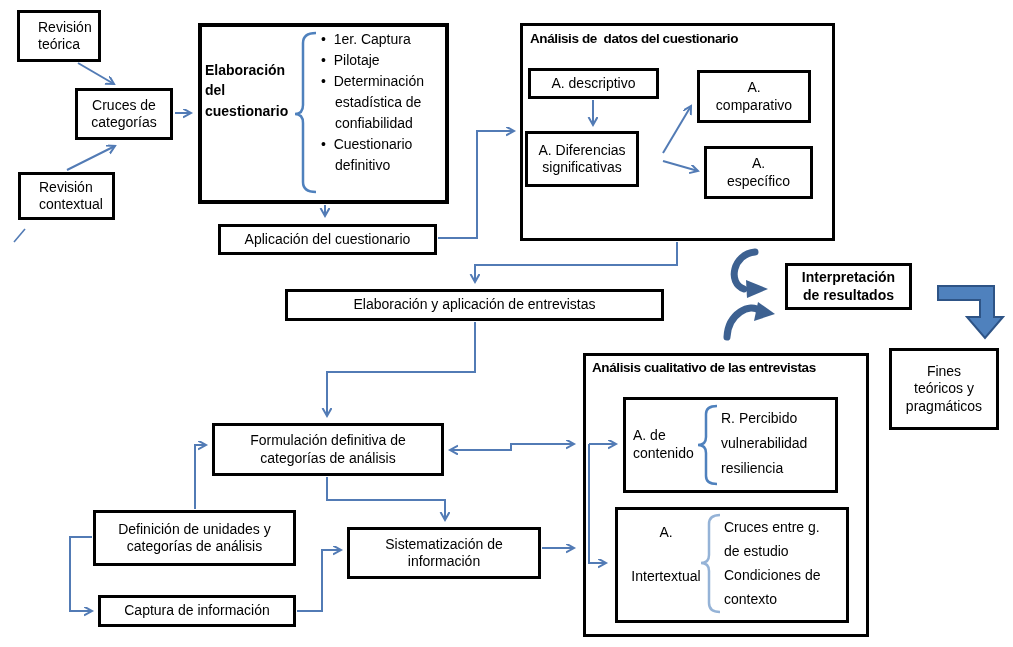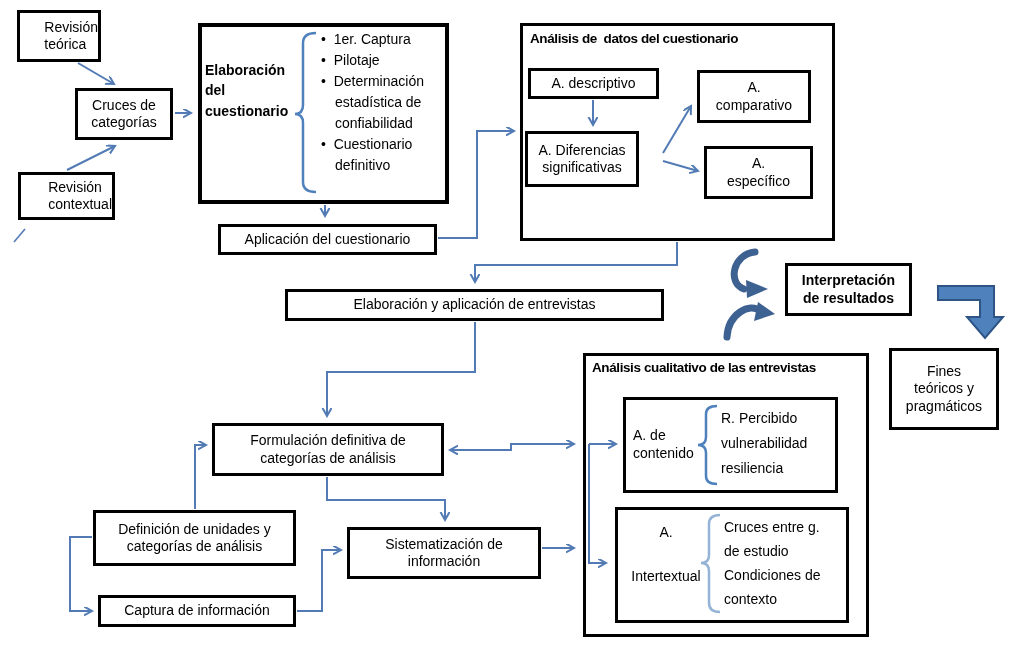--- a/index.html
+++ b/index.html
@@ -10,21 +10,21 @@
   }
   .box{
     position:absolute;border:3px solid #000;background:#fff;box-sizing:border-box;
     display:flex;align-items:center;justify-content:center;z-index:2;
   }
   .thick{border-width:4px;}
   .container-box{z-index:1;}
   .t{white-space:pre-wrap;text-align:center;display:block;}
   .tl{text-align:left;}
   .bold{font-weight:bold;}
-  .leftpad{justify-content:flex-end;padding-left:3px;}
+  .leftpad{justify-content:flex-start;padding-left:18px;}
   .ctitle{
     position:absolute;font-weight:bold;white-space:pre;z-index:3;
     font-size:13.5px;letter-spacing:-0.4px;background:transparent;
   }
   .floating-label{position:absolute;z-index:3;white-space:pre-wrap;}
   .bullets{
     position:absolute;z-index:3;margin:0;padding:0;list-style:none;
     line-height:21px;
   }
   .bullets li{white-space:pre-wrap;padding-left:14px;text-indent:-14px;}
@@ -89,21 +89,21 @@
   </div>
   <div class="box" style="left:704px;top:146px;width:109px;height:53px;">
     <span class="t">A.
 específico</span>
   </div>
 
   <div class="box" style="left:285px;top:289px;width:379px;height:32px;">
     <span class="t">Elaboración y aplicación de entrevistas</span>
   </div>
 
-  <div class="box" style="left:785px;top:263px;width:127px;height:53px;">
+  <div class="box" style="left:785px;top:263px;width:127px;height:47px;">
     <span class="t bold">Interpretación
 de resultados</span>
   </div>
 
   <div class="box" style="left:889px;top:348px;width:110px;height:82px;">
     <span class="t">Fines
 teóricos y
 pragmáticos</span>
   </div>
 

